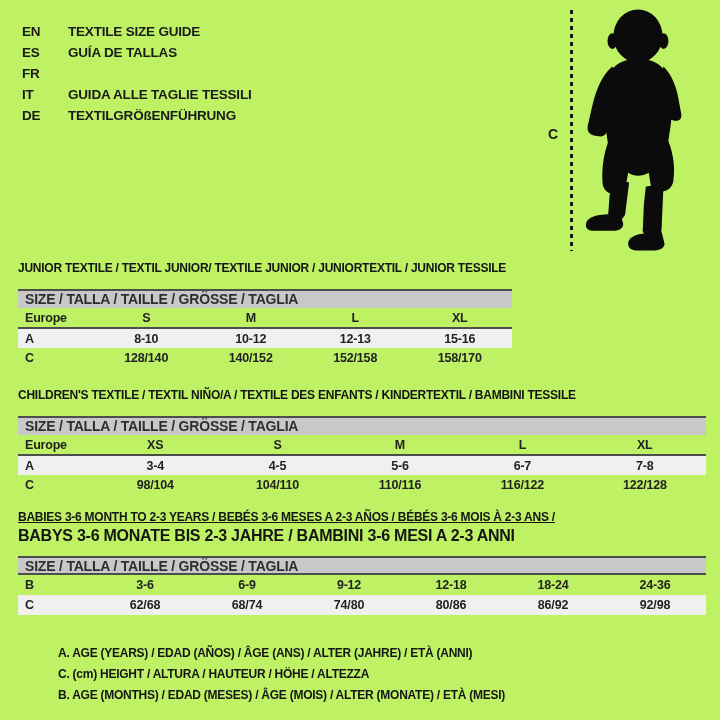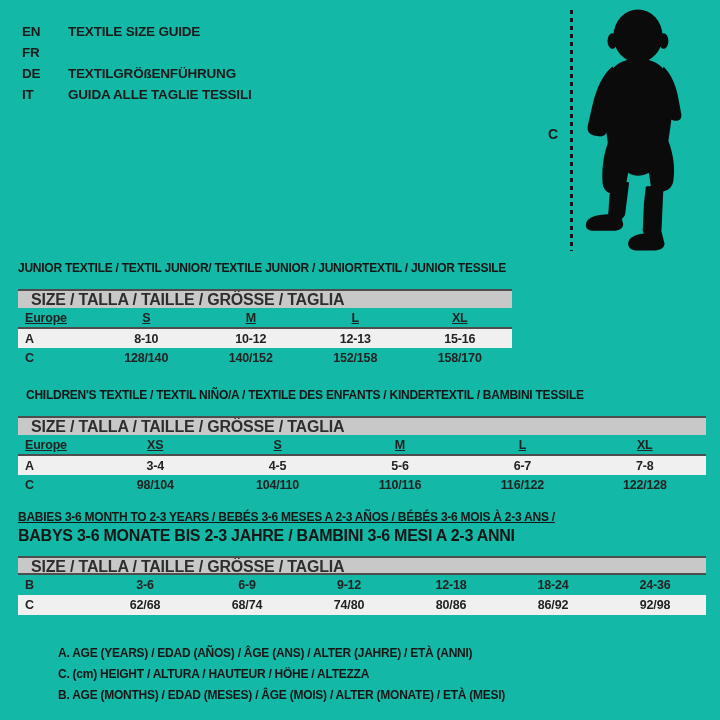--- a/index.html
+++ b/index.html
@@ -1,19 +1,19 @@
 <!DOCTYPE html>
 <html><head>
 <meta charset="utf-8">
 <style>
   * { margin:0; padding:0; box-sizing:border-box; }
   html,body { background:#e9e9e9; }
   #canvas {
     position:relative; width:720px; height:720px; margin:0 auto;
-    background:#14b8a6; overflow:hidden;
+    background:#bef264; overflow:hidden;
     font-family:"Liberation Sans", sans-serif; color:#1a1a1a;
   }
 
   
   .lang-block { position:absolute; left:22px; top:21px; }
   .lang-row { display:flex; height:21px; line-height:21px; font-weight:bold; font-size:13.5px; letter-spacing:-0.2px; }
   .lang-code { width:46px; }
   .lang-label { white-space:nowrap; }
 
   
@@ -28,58 +28,62 @@
   .section-title {
     position:absolute; left:18px; font-weight:bold; font-size:12px;
     letter-spacing:-0.25px; white-space:nowrap; color:#151515;
   }
   .title-line2 { position:absolute; left:18px; font-weight:bold; font-size:16px; letter-spacing:-0.25px; white-space:nowrap; color:#151515; }
 
   
   .size-table { position:absolute; left:18px; }
   .size-bar {
     height:19px; background:#c8c8c8; border-top:2px solid #4d4d4d;
-    font-weight:bold; font-size:16px; line-height:17px; padding-left:13px;
+    font-weight:bold; font-size:14px; line-height:17px; padding-left:7px;
     color:#2e2e2e; letter-spacing:-0.2px; white-space:nowrap; overflow:hidden;
   }
   .size-bar.bar-divided { border-bottom:2px solid #4d4d4d; }
   .size-table table { width:100%; border-collapse:collapse; table-layout:fixed; }
   .size-table td {
     height:20px; font-weight:bold; font-size:12.5px; letter-spacing:-0.2px;
     text-align:center; color:#222; padding:0; vertical-align:middle;
   }
   .size-table td.lbl { text-align:left; padding-left:7px; }
   .size-table col.c-lbl { width:76px; }
-  tr.divider td { border-bottom:2px solid #4d4d4d;text-decoration:underline; }
+  tr.divider td { border-bottom:2px solid #4d4d4d; }
   tr.shaded td { background:#f0f0f0; }
 
   
   .notes { position:absolute; left:18px; top:643px;margin-left:40px; }
   .note-line { height:21px; line-height:21px; font-weight:bold; font-size:12px; letter-spacing:-0.25px; white-space:nowrap; color:#151515; }
 </style>
 </head>
 <body>
 
 <div id="canvas">
 
   <div class="lang-block">
     <div class="lang-row">
       <span class="lang-code">EN</span>
       <span class="lang-label">TEXTILE SIZE GUIDE</span>
     </div>
     <div class="lang-row">
+      <span class="lang-code">ES</span>
+      <span class="lang-label">GUÍA DE TALLAS</span>
+    </div>
+    <div class="lang-row">
       <span class="lang-code">FR</span>
+    </div>
+    <div class="lang-row">
+      <span class="lang-code">IT</span>
+      <span class="lang-label">GUIDA ALLE TAGLIE TESSILI</span>
     </div>
     <div class="lang-row">
       <span class="lang-code">DE</span>
       <span class="lang-label">TEXTILGRÖßENFÜHRUNG</span>
-    </div>
-    <div class="lang-row">
-      <span class="lang-code">IT</span>
-      <span class="lang-label">GUIDA ALLE TAGLIE TESSILI</span>
     </div>
   </div>
 
   <div class="height-line"></div>
   <div class="height-label">C</div>
   <svg class="silhouette" viewBox="0 0 120 250" xmlns="http://www.w3.org/2000/svg">
     <g fill="#0b0b0b">
       <ellipse cx="62" cy="29" rx="25" ry="27"></ellipse>
       <ellipse cx="36" cy="34" rx="5" ry="8"></ellipse>
       <ellipse cx="88" cy="34" rx="5" ry="8"></ellipse>
@@ -125,21 +129,21 @@
         <td class="lbl">C</td>
         <td>128/140</td>
         <td>140/152</td>
         <td>152/158</td>
         <td>158/170</td>
       </tr>
     </tbody>
       </table>
   </div>
 
-  <div class="section-title" style="top:388px;margin-left:8px;">CHILDREN'S TEXTILE / TEXTIL NIÑO/A / TEXTILE DES ENFANTS / KINDERTEXTIL / BAMBINI TESSILE</div>
+  <div class="section-title" style="top:388px;">CHILDREN'S TEXTILE / TEXTIL NIÑO/A / TEXTILE DES ENFANTS / KINDERTEXTIL / BAMBINI TESSILE</div>
 
   <div class="size-table" style="top:416px; width:688px;">
     <div class="size-bar">SIZE / TALLA / TAILLE / GRÖSSE / TAGLIA</div>
     <table>
       <colgroup>
           <col class="c-lbl">
           <col>
           <col>
           <col>
           <col>

